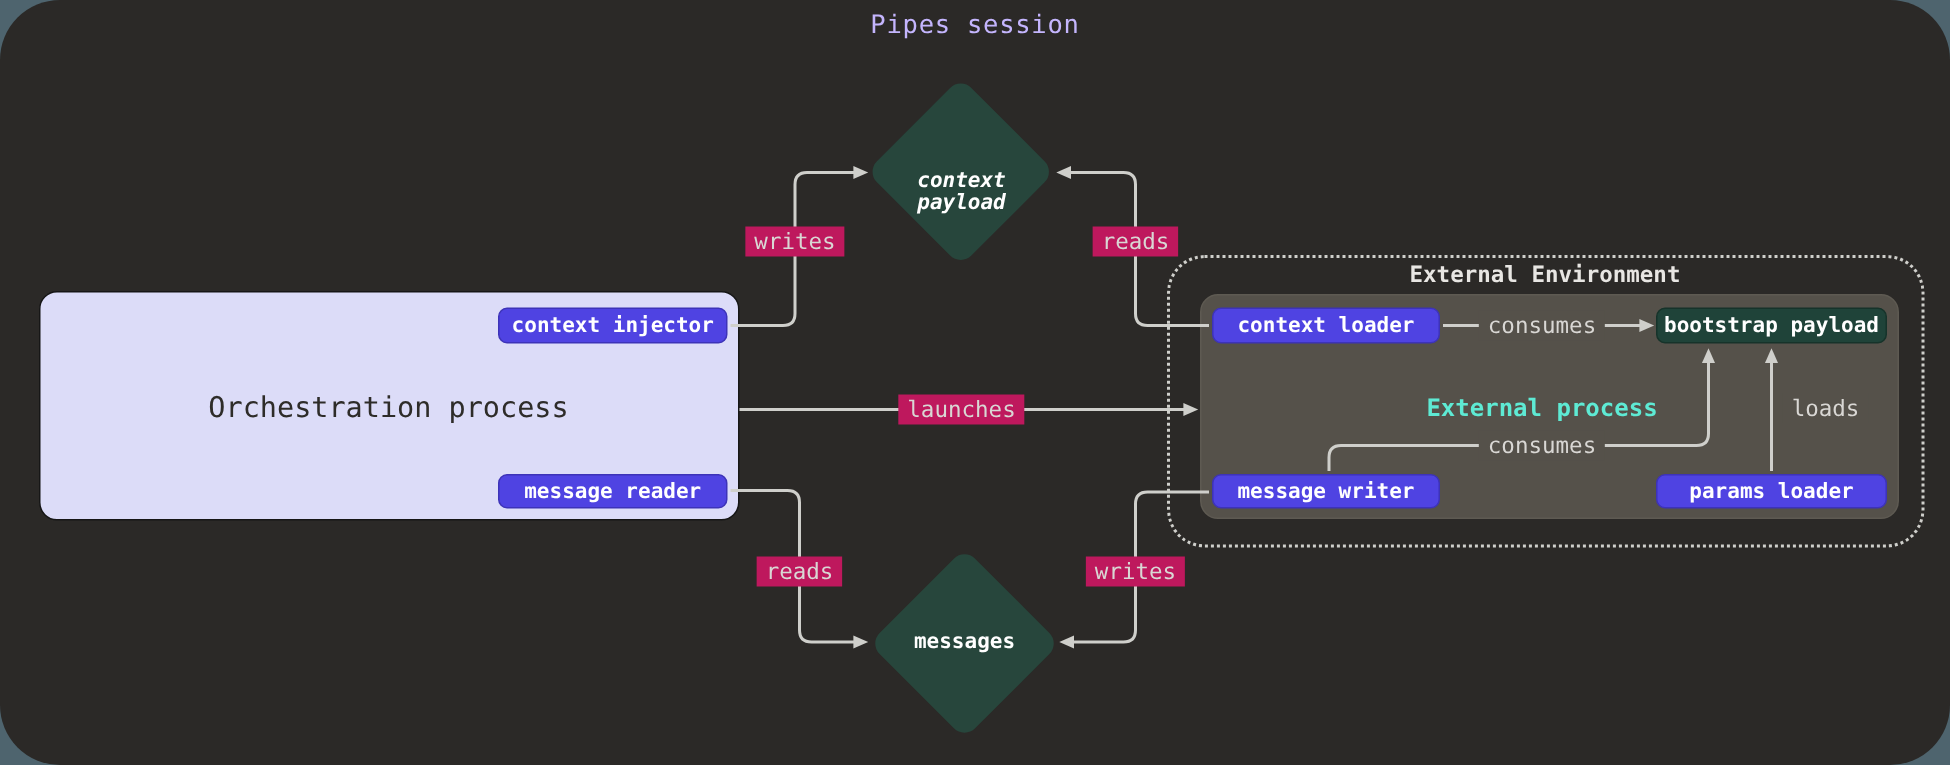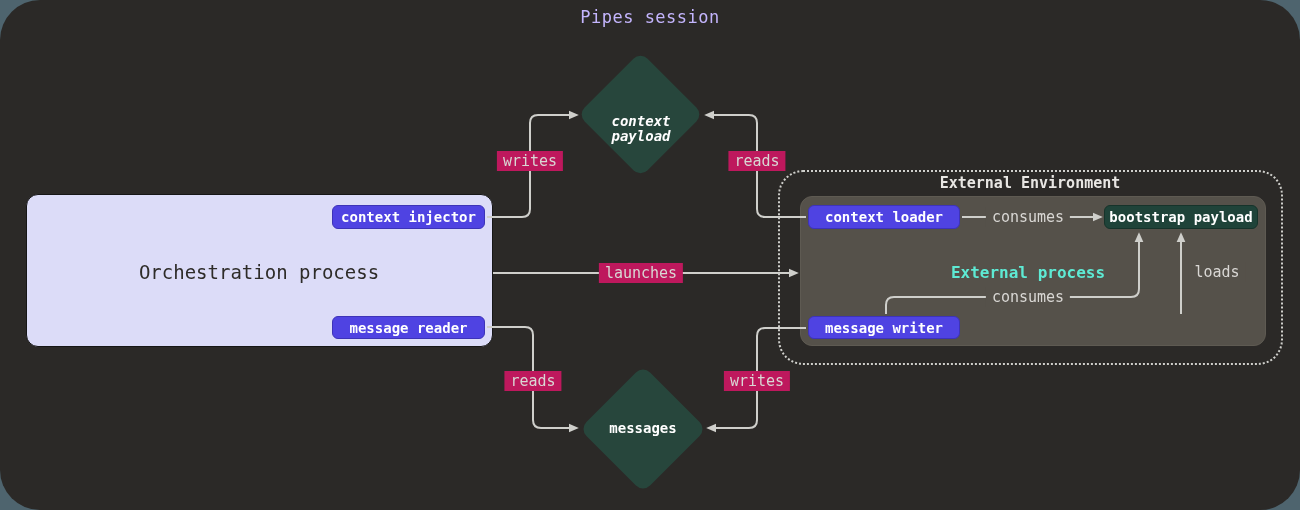--- a/index.html
+++ b/index.html
@@ -89,20 +89,21 @@
 
   <div class="abs center-anchor orch-label" style="left:259px; top:272px;">Orchestration process</div>
   <div class="abs chip purple" style="left:332px; top:205px; width:153px; height:24px;">context injector</div>
   <div class="abs chip purple" style="left:332px; top:316px; width:153px; height:23px;">message reader</div>
 
   <div class="abs center-anchor env-label" style="left:1030px; top:183px;">External Environment</div>
   <div class="abs center-anchor process-label" style="left:1028px; top:272px;">External process</div>
   <div class="abs chip purple" style="left:808px; top:205px; width:152px; height:24px;">context loader</div>
   <div class="abs chip purple" style="left:808px; top:316px; width:152px; height:23px;">message writer</div>
   <div class="abs chip green" style="left:1104px; top:205px; width:154px; height:24px;">bootstrap payload</div>
+  <div class="abs chip purple" style="left:1104px; top:316px; width:154px; height:23px;">params loader</div>
 
   <div class="abs center-anchor edge-label" style="left:530px; top:161px;">writes</div>
   <div class="abs center-anchor edge-label" style="left:757px; top:161px;">reads</div>
   <div class="abs center-anchor edge-label" style="left:641px; top:273px;">launches</div>
   <div class="abs center-anchor edge-label on-gray" style="left:1028px; top:217px;">consumes</div>
   <div class="abs center-anchor edge-label on-gray" style="left:1028px; top:297px;">consumes</div>
   <div class="abs center-anchor edge-label on-gray" style="left:1181px; top:272px;margin-left:36px;">loads</div>
   <div class="abs center-anchor edge-label" style="left:533px; top:381px;">reads</div>
   <div class="abs center-anchor edge-label" style="left:757px; top:381px;">writes</div>
 

